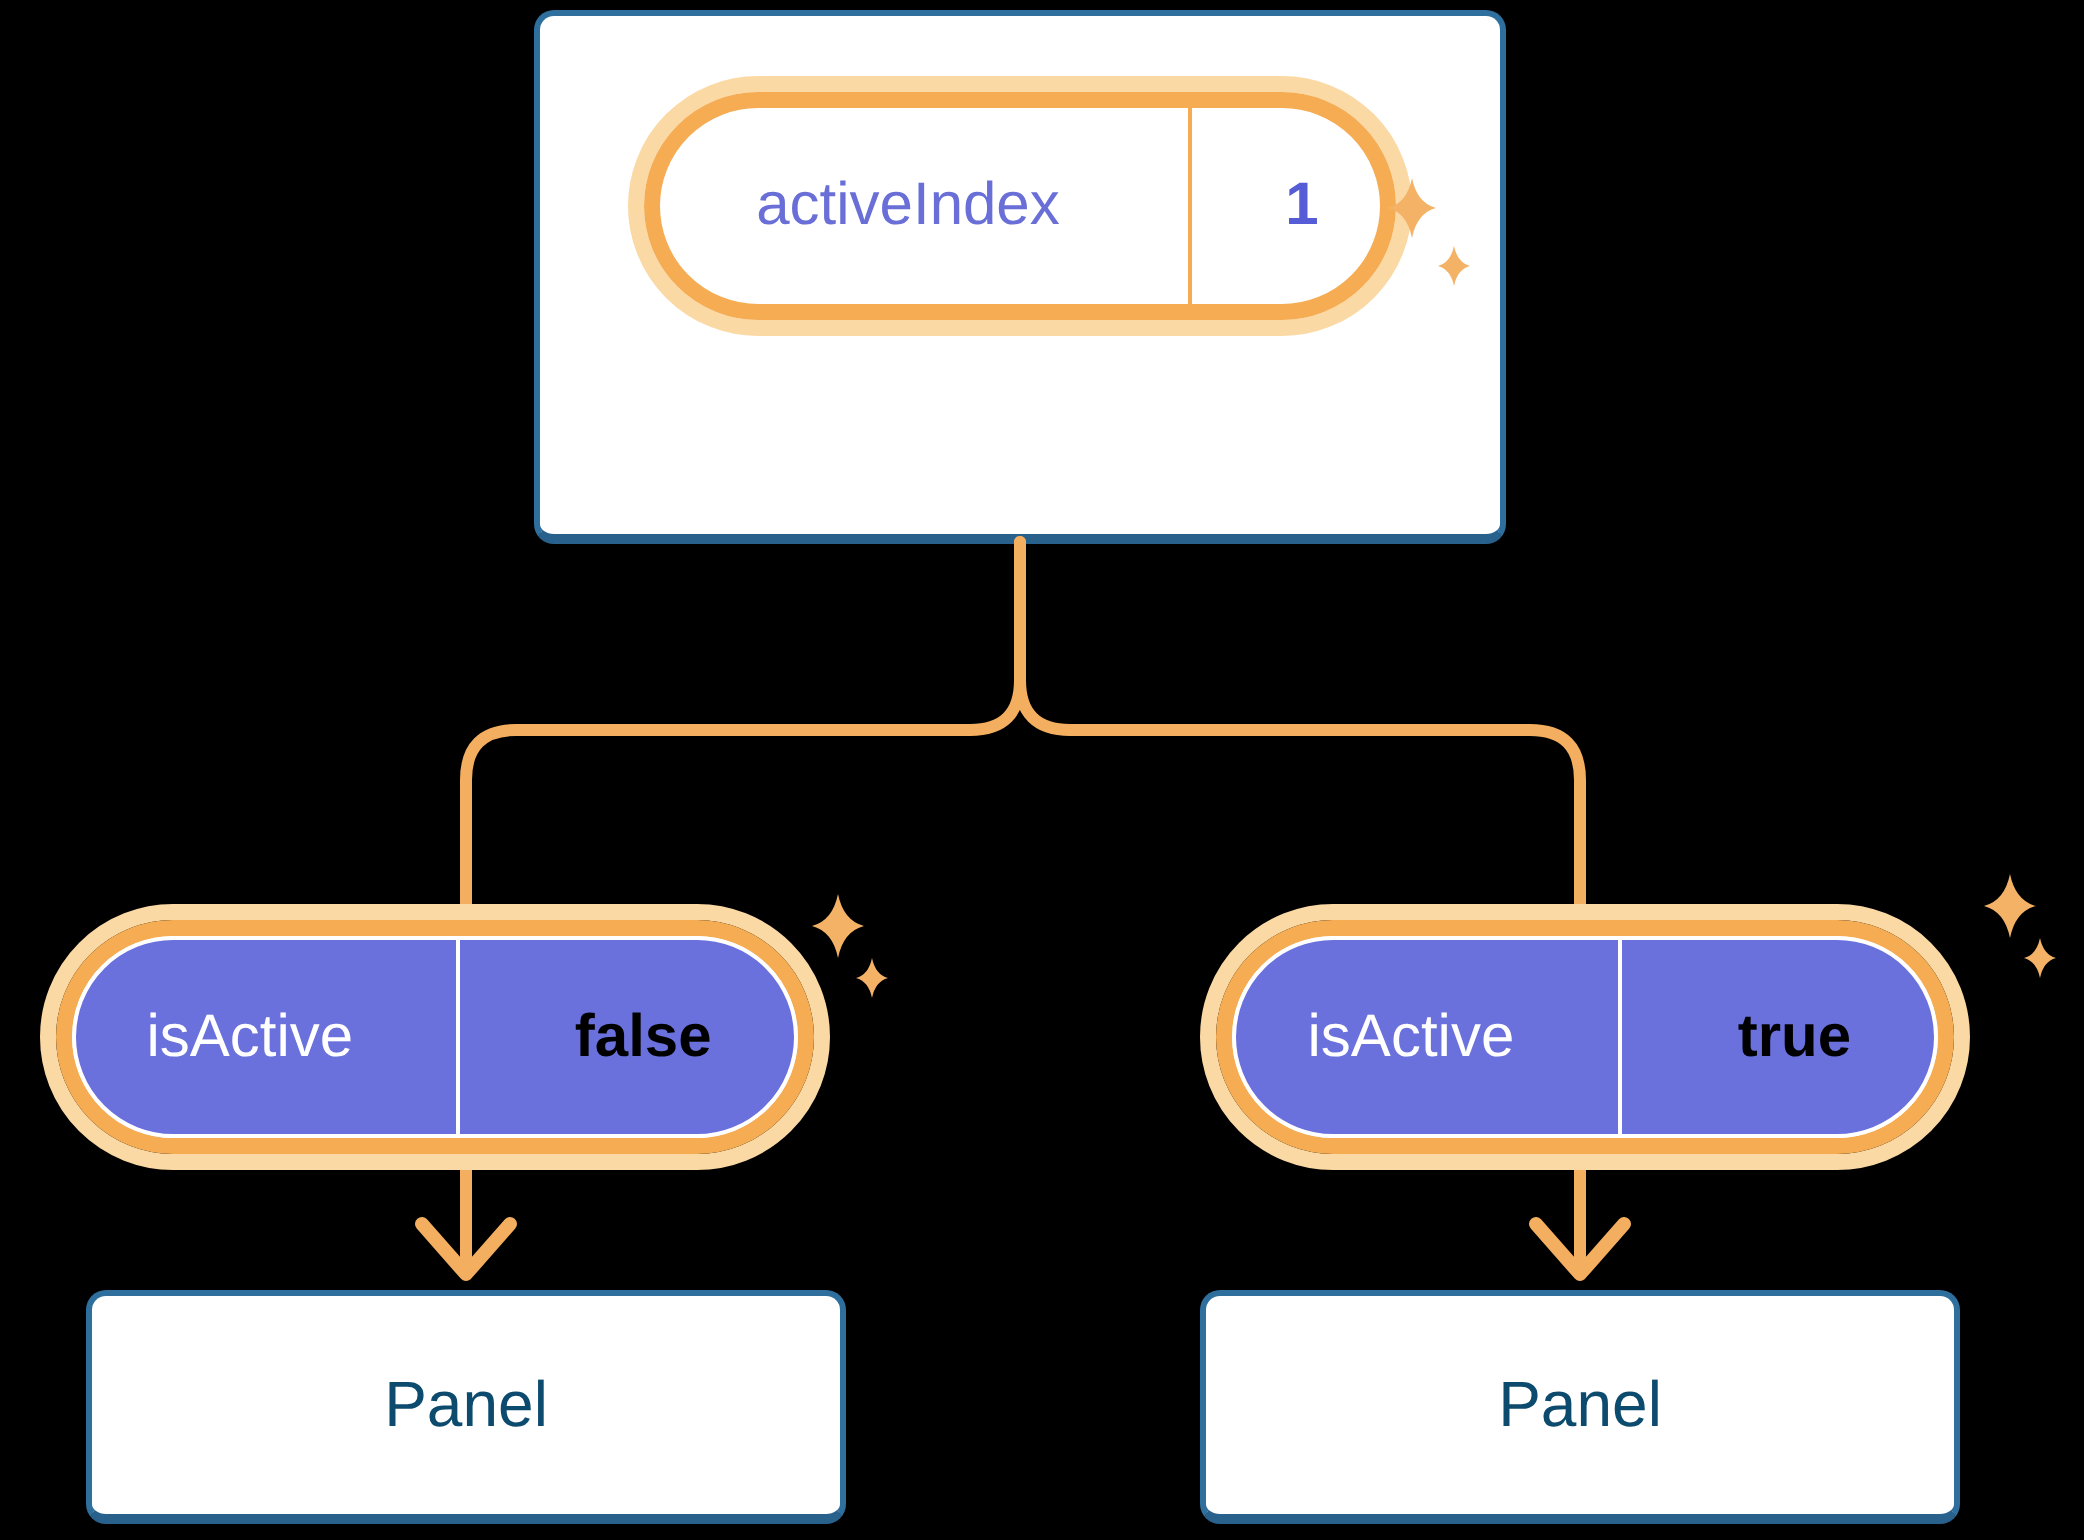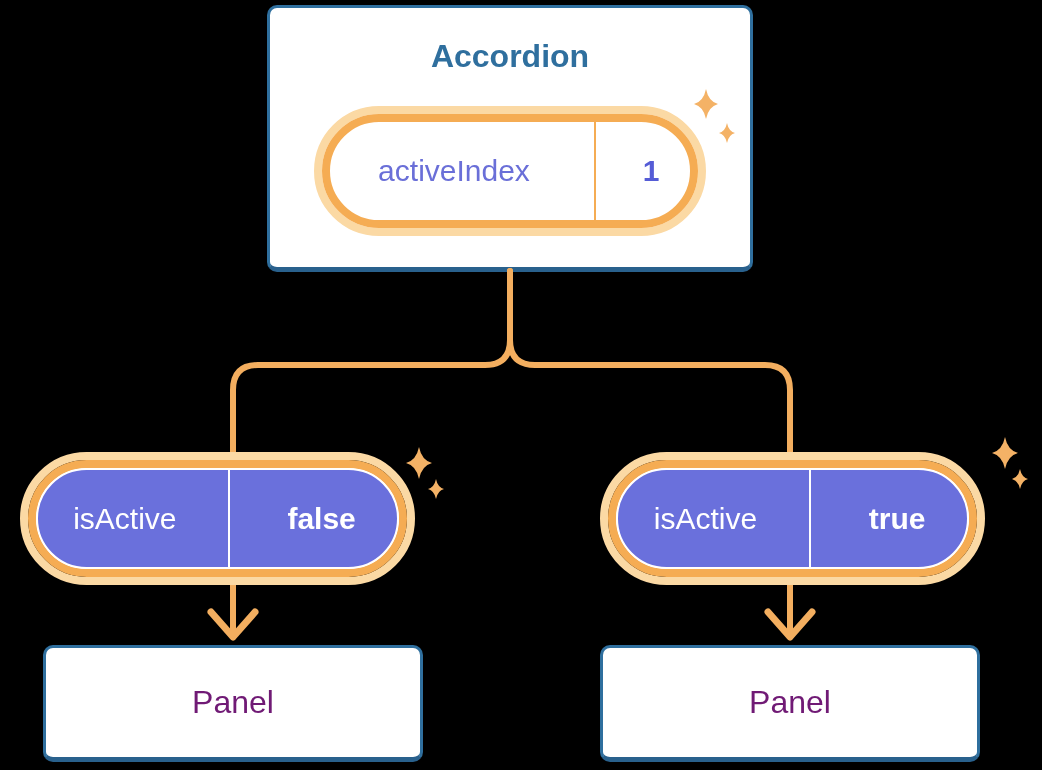--- a/index.html
+++ b/index.html
@@ -15,21 +15,21 @@
   }
   .accordion-box{left:267px;top:5px;width:486px;height:267px;}
   .panel-box{top:645px;width:380px;height:117px;justify-content:center;}
   .panel-left{left:43px;}
   .panel-right{left:600px;}
   .box-title{
     color:#2F6F9E;font-size:32px;font-weight:600;line-height:40px;
     margin-top:28px;text-align:center;
   }
   .panel-title{
-    color:#701a75;font-size:32px;font-weight:500;text-align:center;
+    color:#0c4a6e;font-size:32px;font-weight:500;text-align:center;
   }
   
   .pill-halo{
     box-sizing:border-box;border:8px solid #FBD9A4;border-radius:999px;
   }
   .pill-ring{
     box-sizing:border-box;width:100%;height:100%;
     border:8px solid #F5AC53;border-radius:999px;background:#fff;
     display:flex;align-items:stretch;overflow:hidden;
   }
@@ -43,42 +43,41 @@
   }
   .pill-body.indigo{background:#6A70DC;border:2px solid #fff;box-sizing:border-box;text-align:center;}
   .pill-cell{display:flex;align-items:center;justify-content:center;}
   .pill-cell.label{flex:1;}
   .pill-divider{width:2px;}
   .state-pill .pill-divider{background:#F5AC53;}
   .state-pill .pill-cell.label{color:#6A6FD8;}
   .state-pill .pill-cell.value{width:78px;color:#555CD6;font-weight:700;}
   .prop-pill .pill-divider{background:#FFFFFF;width:2.5px;}
   .prop-pill .pill-cell.label{color:#FFFFFF;}
-  .prop-pill .pill-cell.value{color:#ffffff;font-weight:700;}
+  .prop-pill .pill-cell.value{color:#000000;font-weight:700;}
   .prop-pill-left .pill-cell.value{width:42%;}
   .prop-pill-right .pill-cell.value{width:40%;}
   
   .overlay{position:absolute;left:0;top:0;width:1042px;height:770px;pointer-events:none;}
   .overlay.lines{z-index:1;}
   .overlay.sparkles{z-index:3;}
 </style>
 </head>
 <body>
 
 <div class="stage">
 
   <svg class="overlay lines" viewBox="0 0 1042 770">
     <path d="M 510 271 L 510 340 Q 510 365 485 365 L 258 365 Q 233 365 233 390 L 233 633" fill="none" stroke-width="6" stroke-linecap="round" stroke="#F3AE5F"></path>
     <path d="M 510 271 L 510 340 Q 510 365 535 365 L 765 365 Q 790 365 790 390 L 790 633" fill="none" stroke-width="6" stroke-linecap="round" stroke="#F3AE5F"></path>
     <path d="M 211 612 L 233 637 L 255 612" fill="none" stroke-width="7" stroke-linecap="round" stroke-linejoin="round" stroke="#F3AE5F"></path>
     <path d="M 768 612 L 790 637 L 812 612" fill="none" stroke-width="7" stroke-linecap="round" stroke-linejoin="round" stroke="#F3AE5F"></path>
   </svg>
 
   <div class="comp-box accordion-box">
-    <div class="box-title">Accordion</div>
     <div class="pill-halo state-pill">
       <div class="pill-ring">
         <div class="pill-body">
           <div class="pill-cell label">activeIndex</div>
           <div class="pill-divider"></div>
           <div class="pill-cell value">1</div>
         </div>
       </div>
     </div>
   </div>

